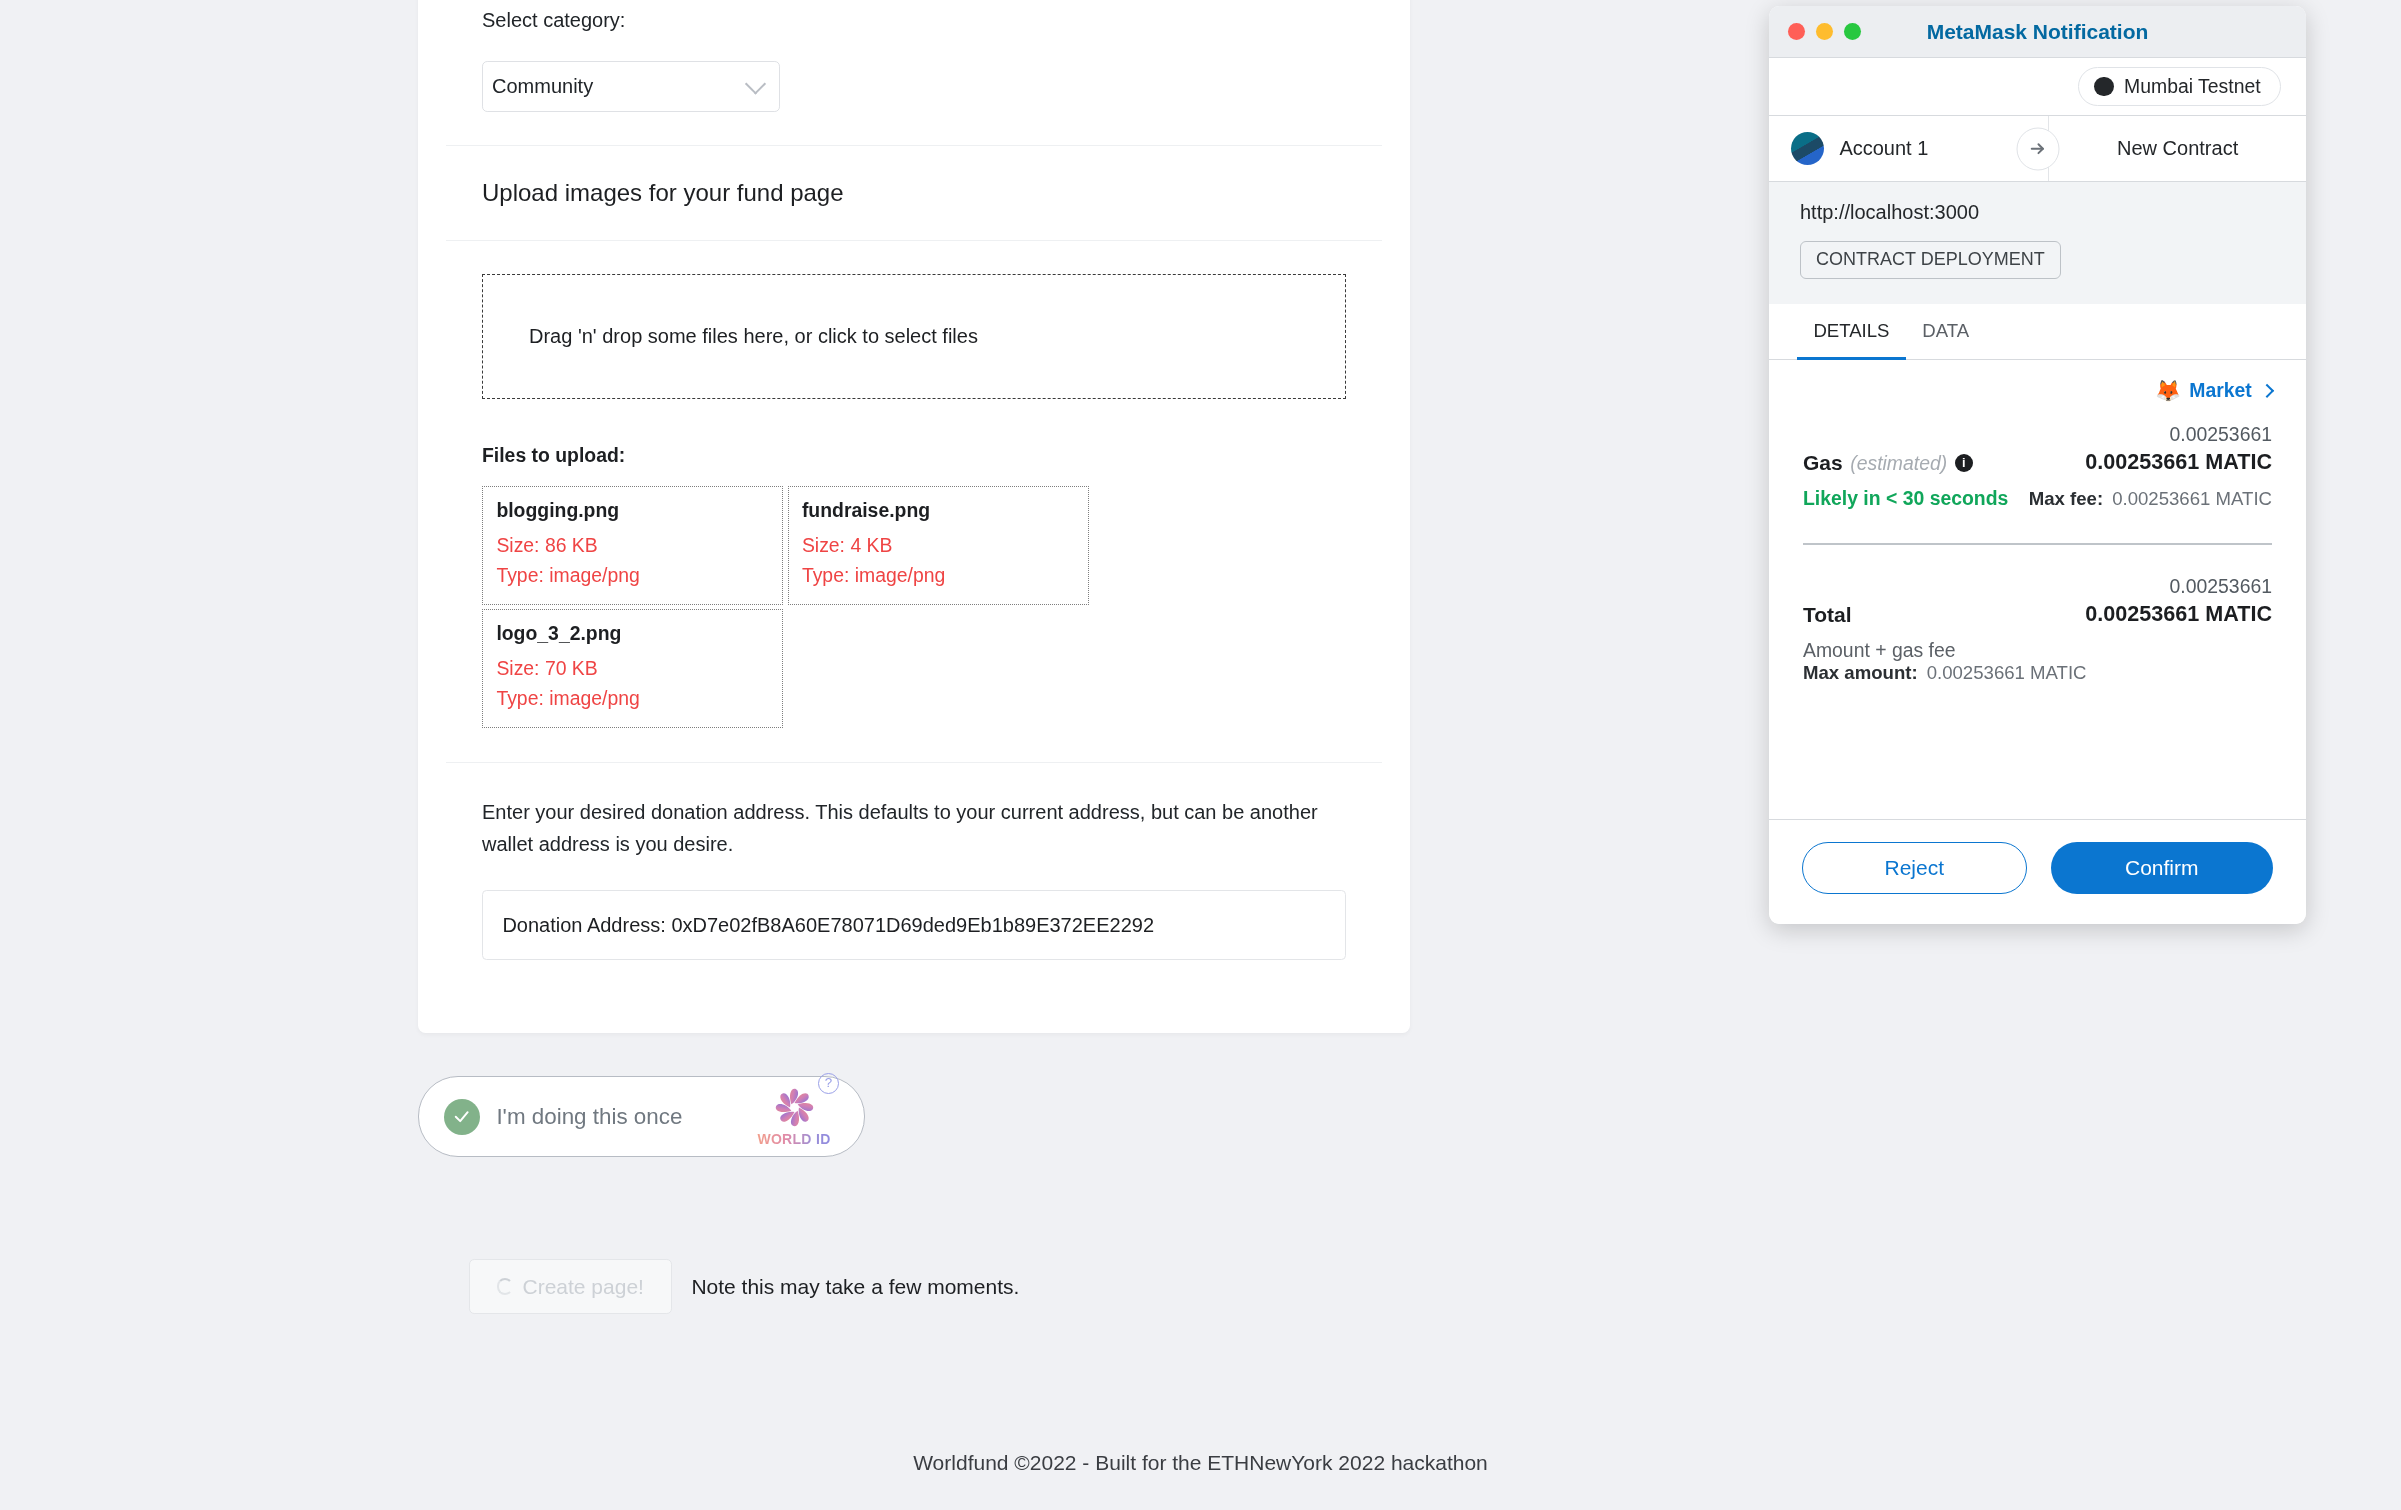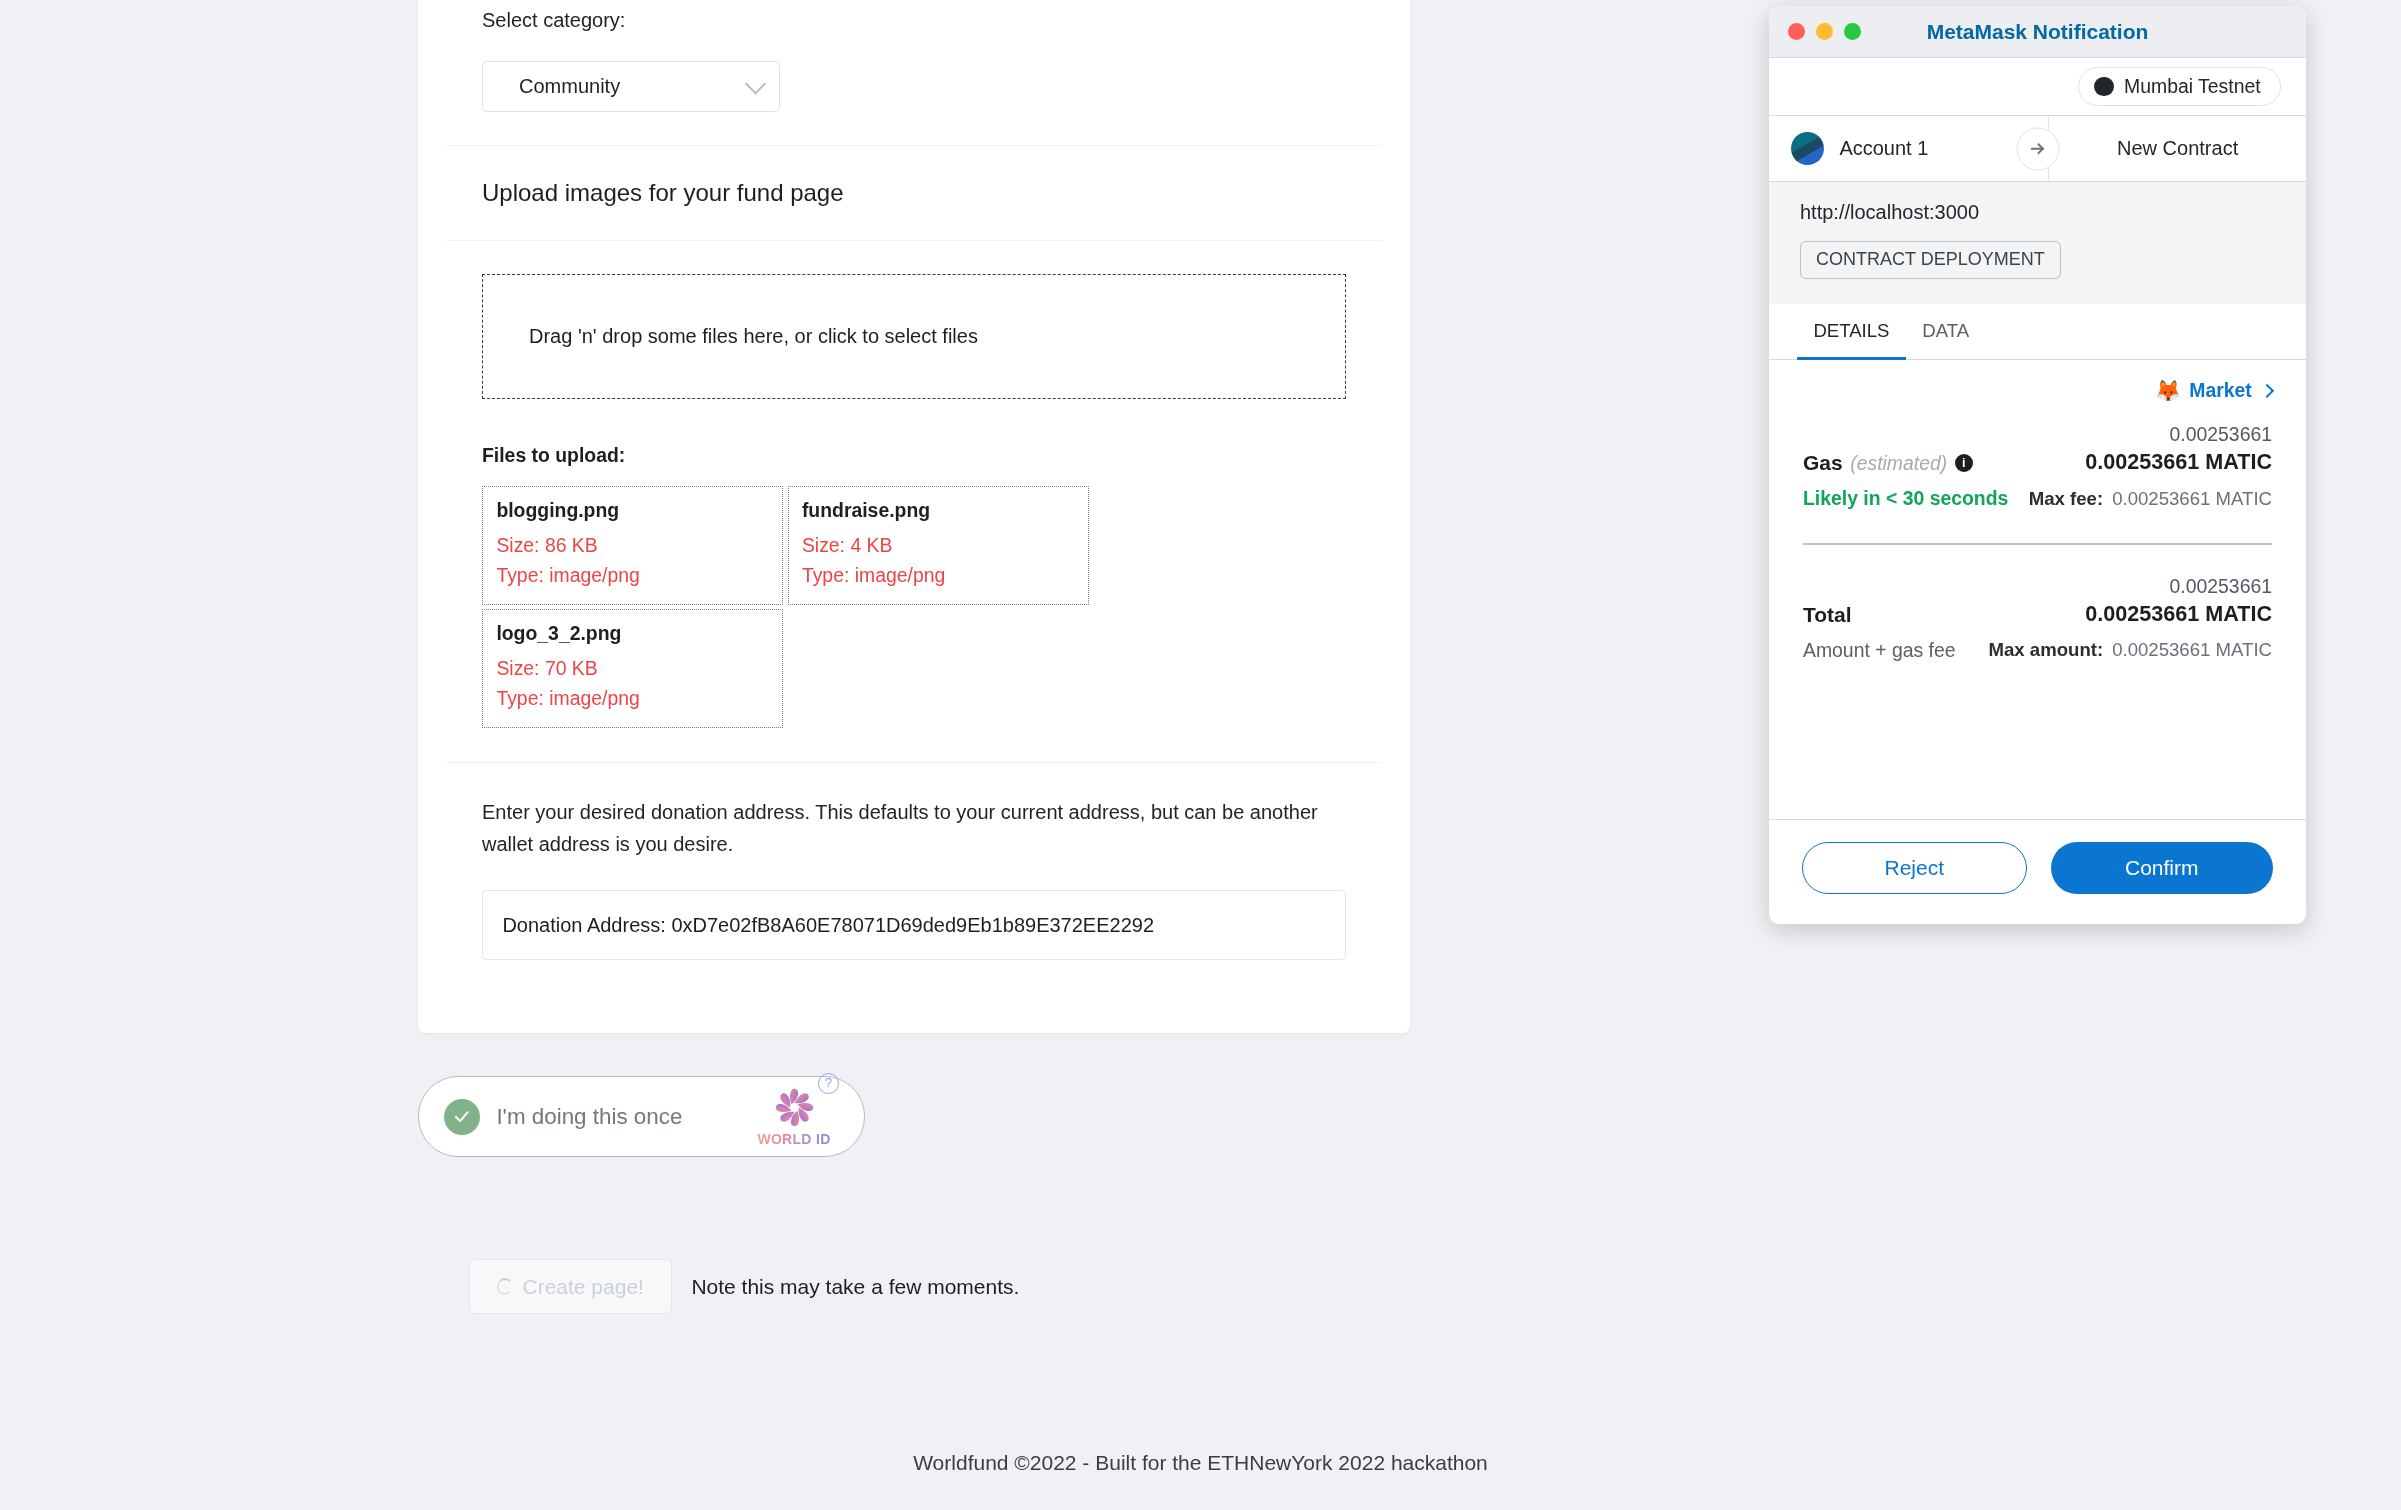--- a/index.html
+++ b/index.html
@@ -38,21 +38,21 @@
     color: #212529;
     line-height: 1.4;
     margin-bottom: 27px;
   }
   .select-box {
     width: 298px; height: 51px;
     border: 1.5px solid #dfe1e5;
     border-radius: 5.2px;
     background: #fff;
     display: flex; align-items: center;
-    padding: 0 36px;
+    padding: 0 9px;
     position: relative;
   }
   .select-box .val { font-size: 20px; color: #212529; }
   .chev {
     position: absolute; right: 16.4px; top: 50%;
     width: 15px; height: 15px;
     border-right: 2.2px solid #b9bdc4;
     border-bottom: 2.2px solid #b9bdc4;
     transform: translateY(-70%) rotate(45deg);
   }
@@ -261,21 +261,21 @@
     font-style: normal;
   }
   .mm-amt-strong { font-size: 21.6px; font-weight: bold; color: #1c1e21; }
   .mm-row-bot { display: flex; justify-content: space-between; align-items: baseline; margin-top: 12px; }
   .mm-likely { font-size: 19.4px; font-weight: bold; color: #10a65a; }
   .mm-maxfee-wrap { font-size: 18.6px; color: #6b7178; }
   .mm-maxfee-label { font-weight: bold; color: #2b2f33; margin-right: 9px; }
 
   .mm-divider { height: 1.5px; background: #bfc4c9; margin: 33px 0 30px 0; }
 
-  .mm-footer-note { display: flex; justify-content: space-between; margin-top: 12px; font-size: 18.6px; color: #6b7178; }
+  .mm-footer-note { display: flex; justify-content: space-between; margin-top: 12px; font-size: 18.6px; color: #6b7178; flex-direction: column; }
   .mm-amtgas { font-size: 19.4px; color: #5b6066; }
 
   .mm-actions {
     border-top: 1.5px solid #d7dade;
     padding: 22.4px 33px 30px 33px;
     display: flex; gap: 24px; background: #fff; flex: none;
   }
   .mm-btn {
     flex: 1; height: 52px; border-radius: 32px;
     display: flex; align-items: center; justify-content: center;

